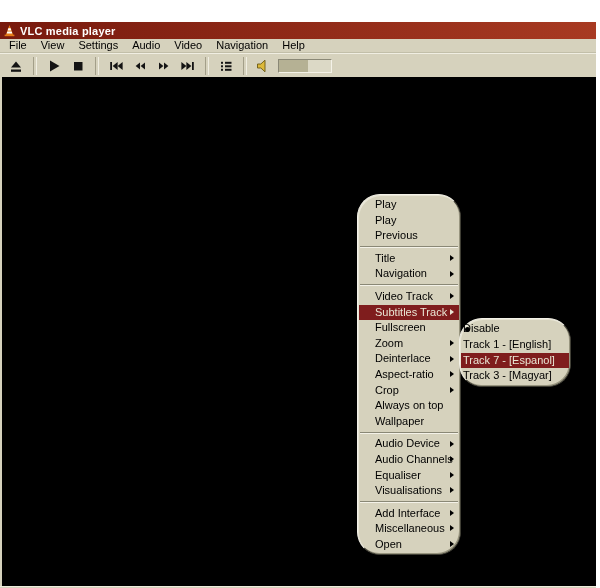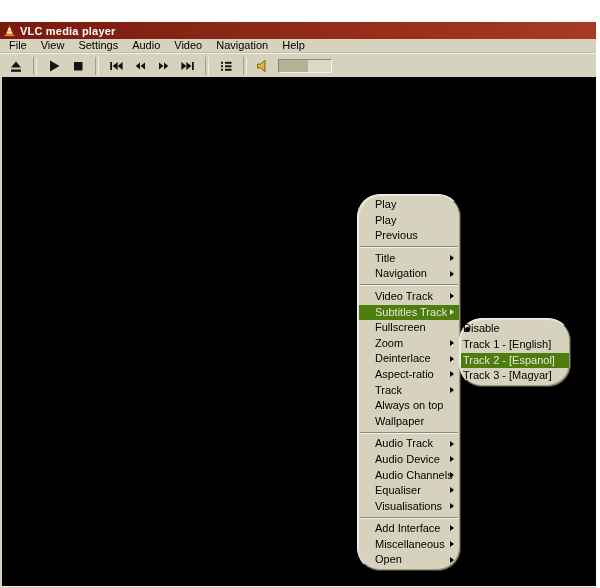--- a/index.html
+++ b/index.html
@@ -43,21 +43,21 @@
   .menu{position:absolute;background:#d6d2bd;z-index:10;
     border-top:1px solid #f4f2e8;border-left:1px solid #f4f2e8;
     border-right:1px solid #403f35;border-bottom:1px solid #403f35;
     box-shadow:inset -1px -1px 0 #98957f,inset 1px 1px 0 #e9e6d6;
     padding:2px 1px;box-sizing:border-box;border-radius:23px;}
   #ctxmenu{left:357px;top:172px;width:104px;}
   #submenu{left:459px;top:296px;width:112px;}
   .mi{position:relative;height:15.6px;line-height:15.6px;padding-left:16px;padding-right:4px;
     white-space:nowrap;cursor:default;}
   #submenu .mi{height:15.8px;line-height:15.8px;padding-left:2px;}
-  .mi.hl{background:#4d7c0f;color:#e9e6d4;}
+  .mi.hl{background:#7f1d1d;color:#e9e6d4;}
   .mi-arrow{position:absolute;right:5px;top:4.2px;width:0;height:0;
     border-top:3.5px solid transparent;border-bottom:3.5px solid transparent;
     border-left:4.5px solid currentColor;}
   .mi-bullet{position:absolute;left:4px;top:5.5px;width:5px;height:5px;border-radius:50%;background:#000;}
   .menu-sep{height:0;margin:2.5px 1px;border-top:1px solid #8a8876;border-bottom:1px solid #f4f2e8;}
 </style>
 </head>
 <body>
 
 <div class="window">
@@ -188,34 +188,33 @@
       <div class="menu-sep"></div>
       <div class="mi"><span class="mi-label">Title</span><span class="mi-arrow"></span></div>
       <div class="mi"><span class="mi-label">Navigation</span><span class="mi-arrow"></span></div>
       <div class="menu-sep"></div>
       <div class="mi"><span class="mi-label">Video Track</span><span class="mi-arrow"></span></div>
       <div class="mi hl"><span class="mi-label">Subtitles Track</span><span class="mi-arrow"></span></div>
       <div class="mi"><span class="mi-label">Fullscreen</span></div>
       <div class="mi"><span class="mi-label">Zoom</span><span class="mi-arrow"></span></div>
       <div class="mi"><span class="mi-label">Deinterlace</span><span class="mi-arrow"></span></div>
       <div class="mi"><span class="mi-label">Aspect-ratio</span><span class="mi-arrow"></span></div>
-      <div class="mi"><span class="mi-label">Track</span><span class="mi-arrow"></span></div>
+      <div class="mi"><span class="mi-label">Crop</span><span class="mi-arrow"></span></div>
       <div class="mi"><span class="mi-label">Always on top</span></div>
       <div class="mi"><span class="mi-label">Wallpaper</span></div>
       <div class="menu-sep"></div>
-      <div class="mi"><span class="mi-label">Audio Track</span><span class="mi-arrow"></span></div>
       <div class="mi"><span class="mi-label">Audio Device</span><span class="mi-arrow"></span></div>
       <div class="mi"><span class="mi-label">Audio Channels</span><span class="mi-arrow"></span></div>
       <div class="mi"><span class="mi-label">Equaliser</span><span class="mi-arrow"></span></div>
       <div class="mi"><span class="mi-label">Visualisations</span><span class="mi-arrow"></span></div>
       <div class="menu-sep"></div>
       <div class="mi"><span class="mi-label">Add Interface</span><span class="mi-arrow"></span></div>
       <div class="mi"><span class="mi-label">Miscellaneous</span><span class="mi-arrow"></span></div>
       <div class="mi"><span class="mi-label">Open</span><span class="mi-arrow"></span></div>
     </div>
   <div class="menu" id="submenu">
       <div class="mi"><span class="mi-bullet"></span><span class="mi-label">Disable</span></div>
       <div class="mi"><span class="mi-label">Track 1 - [English]</span></div>
-      <div class="mi hl"><span class="mi-label">Track 2 - [Espanol]</span></div>
+      <div class="mi hl"><span class="mi-label">Track 7 - [Espanol]</span></div>
       <div class="mi"><span class="mi-label">Track 3 - [Magyar]</span></div>
     </div>
 
 </div>
 
 </body></html>

